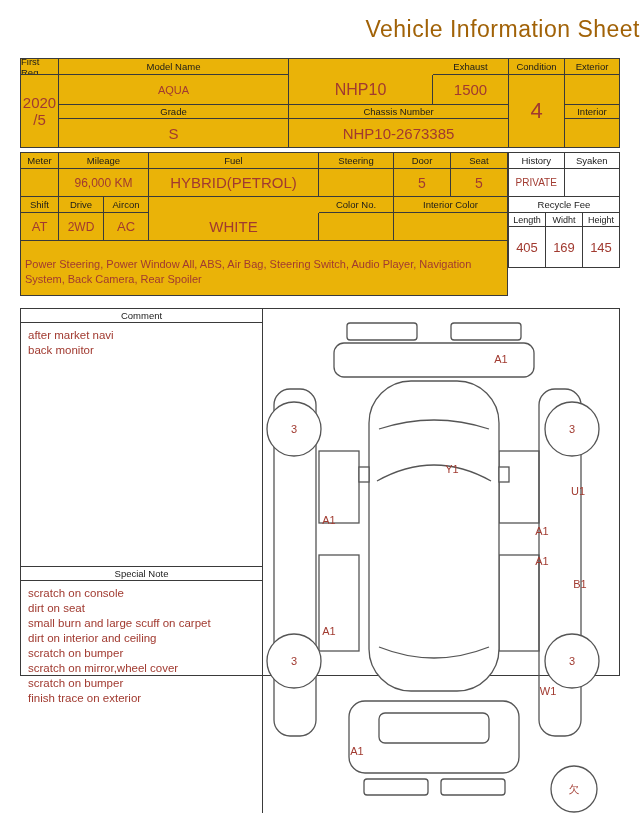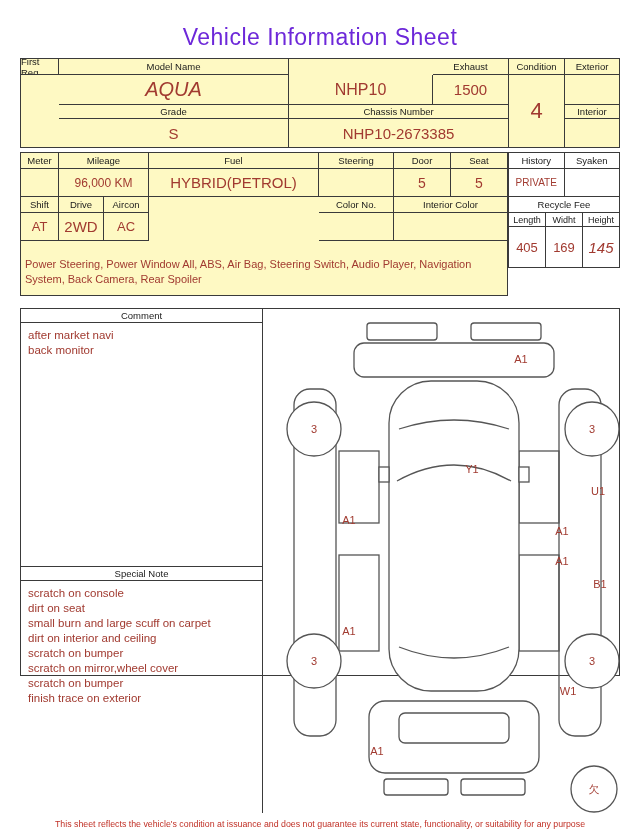--- a/index.html
+++ b/index.html
@@ -3,23 +3,23 @@
 <meta charset="utf-8">
 <style>
   :root {
     --red: #A13A30;
     --bd: #3a3a3a;
     --disc: #C03026;
   }
   * { margin:0; padding:0; box-sizing:border-box; }
   body { background:#fff; font-family:"Liberation Sans", sans-serif; }
   .page { position:relative; width:640px; height:835px; background:#fff; overflow:hidden; }
-  .title { position:absolute; top:16px; left:0; width:100%; text-align:center;
-           font-size:23px; font-weight:500; letter-spacing:.5px; color:#6d28d9;margin-top:8px; }
-  .grid { display:grid; position:absolute; border:1px solid var(--bd); background:#fef9c3; }
+  .title { position:absolute; top:16px; left:0; width:100%; text-align:right;
+           font-size:23px; font-weight:500; letter-spacing:.5px; color:#a16207; }
+  .grid { display:grid; position:absolute; border:1px solid var(--bd); background:#eab308; }
   .cell { border-right:1px solid var(--bd); border-bottom:1px solid var(--bd);
           display:flex; align-items:center; justify-content:center; overflow:hidden; }
   .cell.lc { border-right:none; }
   .cell.lr { border-bottom:none; }
   .hdr { font-size:9.5px; color:#1a1a1a; }
   .val { color:var(--red); font-weight:500; font-size:14px; }
   .left { justify-content:flex-start; align-items:flex-start; text-align:left; padding:2px 4px; }
   #block1 { left:20px; top:58px; width:600px;
             grid-template-columns:38px 230px 144px 76px 56px 54px;
             grid-template-rows:16px 30px 14px 28px; }
@@ -29,42 +29,44 @@
   #block2r { position:absolute; left:508px; top:152px; width:112px; border:1px solid var(--bd); background:#fff; }
   .frow { display:flex; }
   .frow .cell { flex:1; height:100%; }
   #bottombox { position:absolute; left:20px; top:308px; width:600px; height:368px; border:1px solid var(--bd); }
   #commentbox { position:absolute; left:0; top:0; width:242px; height:258px;
                 border-right:1px solid var(--bd); border-bottom:1px solid var(--bd); }
   #notebox { position:absolute; left:0; top:258px; width:242px; height:246px; border-right:1px solid var(--bd); }
   .boxhdr { height:14px; border-bottom:1px solid var(--bd); display:flex; align-items:center;
             justify-content:center; font-size:9.5px; color:#1a1a1a; }
   .boxbody { padding:5px 7px; color:var(--red); font-size:11.5px; line-height:1.3; white-space:pre-line; }
-  #diagram { position:absolute; left:250px; top:0; width:356px; height:504px; }
+  #diagram { position:absolute; left:230px; top:0; width:356px; height:504px; }
   #diagram svg { position:absolute; left:0; top:8px; }
   .marker { position:absolute; transform:translate(-50%,-50%); color:var(--red);
             font-size:11px; white-space:nowrap; }
   .disclaimer { position:absolute; left:22px; top:819px; width:596px; text-align:center;
                 font-size:8.8px; color:var(--disc); white-space:nowrap; }
 </style>
 </head>
 <body>
 
 <div class="page">
 
   <div class="title">Vehicle Information Sheet</div>
 
   <div class="grid" id="block1">
     <div class="cell hdr" style="grid-area:1/1">First Reg.</div>
     <div class="cell hdr" style="grid-area:1/2">Model Name</div>
     <div class="cell hdr" style="grid-area:1/4">Exhaust</div>
     <div class="cell hdr" style="grid-area:1/5">Condition</div>
     <div class="cell hdr lc" style="grid-area:1/6">Exterior</div>
 
-    <div class="cell val" style="grid-area:2/2; font-size:20px;font-style:italic;">AQUA</div>
+    <div class="cell val lr" style="grid-area:2/1/5/2; font-size:15px; white-space:pre-line; text-align:center;">2020
+/5</div>
+    <div class="cell val" style="grid-area:2/2; font-size:11px;">AQUA</div>
     <div class="cell val" style="grid-area:2/3; font-size:16px;">NHP10</div>
     <div class="cell val" style="grid-area:2/4; font-size:15px;">1500</div>
     <div class="cell val lr" style="grid-area:2/5/5/6; font-size:22px;">4</div>
     <div class="cell val lc" style="grid-area:2/6"></div>
 
     <div class="cell hdr" style="grid-area:3/3/4/5">Chassis Number</div>
     <div class="cell hdr" style="grid-area:3/2">Grade</div>
     <div class="cell hdr lc" style="grid-area:3/6">Interior</div>
 
     <div class="cell val lr" style="grid-area:4/2; font-size:15px;">S</div>
@@ -87,22 +89,23 @@
     <div class="cell val" style="grid-area:2/6; font-size:14px;">5</div>
     <div class="cell val lc" style="grid-area:2/7; font-size:14px;">5</div>
 
     <div class="cell hdr" style="grid-area:3/1">Shift</div>
     <div class="cell hdr" style="grid-area:3/2">Drive</div>
     <div class="cell hdr" style="grid-area:3/3">Aircon</div>
     <div class="cell hdr" style="grid-area:3/5">Color No.</div>
     <div class="cell hdr lc" style="grid-area:3/6/4/8">Interior Color</div>
 
     <div class="cell val" style="grid-area:4/1; font-size:13px;">AT</div>
-    <div class="cell val" style="grid-area:4/2; font-size:15px;">2WD</div>
+    <div class="cell val" style="grid-area:4/2; font-size:12px;">2WD</div>
     <div class="cell val" style="grid-area:4/3; font-size:13px;">AC</div>
+    <div class="cell val" style="grid-area:4/4; font-size:15px;">WHITE</div>
     <div class="cell val" style="grid-area:4/5"></div>
     <div class="cell val lc" style="grid-area:4/6/5/8"></div>
 
     <div class="cell val lc lr left" style="grid-area:6/1/7/8; font-size:11px; line-height:1.35;">Power Steering, Power Window All, ABS, Air Bag, Steering Switch, Audio Player, Navigation System, Back Camera, Rear Spoiler</div>
   </div>
 
   <div id="block2r">
     <div class="frow" style="height:16px">
       <div class="cell hdr">History</div>
       <div class="cell hdr lc">Syaken</div>
@@ -115,21 +118,21 @@
       <div class="cell hdr lc">Recycle Fee</div>
     </div>
     <div class="frow" style="height:14px">
       <div class="cell hdr" style="font-size:9px;">Length</div>
       <div class="cell hdr" style="font-size:9px;">Widht</div>
       <div class="cell hdr lc" style="font-size:9px;">Height</div>
     </div>
     <div class="frow" style="height:40px">
       <div class="cell val lr" style="font-size:13px;">405</div>
       <div class="cell val lr" style="font-size:13px;">169</div>
-      <div class="cell val lc lr" style="font-size:15px;font-style:italic;">145</div>
+      <div class="cell val lc lr" style="font-size:13px;">145</div>
     </div>
   </div>
 
   <div id="bottombox">
 
     <div id="commentbox">
       <div class="boxhdr">Comment</div>
       <div class="boxbody">after market navi
 back monitor</div>
     </div>
@@ -215,15 +218,14 @@
           <div class="marker" style="left: 43px; top: 352px;">3</div>
           <div class="marker" style="left: 321px; top: 352px;">3</div>
           <div class="marker" style="left: 297px; top: 382px;">W1</div>
           <div class="marker" style="left: 106px; top: 442px;">A1</div>
           <div class="marker" style="left: 323px; top: 480px;">欠</div>
         </div>
     </div>
 
   </div>
 
-  <div class="disclaimer">This sheet reflects the vehicle's condition at issuance and does not guarantee its current state, functionality, or suitability for any purpose</div>
 
 </div>
 
 </body></html>

